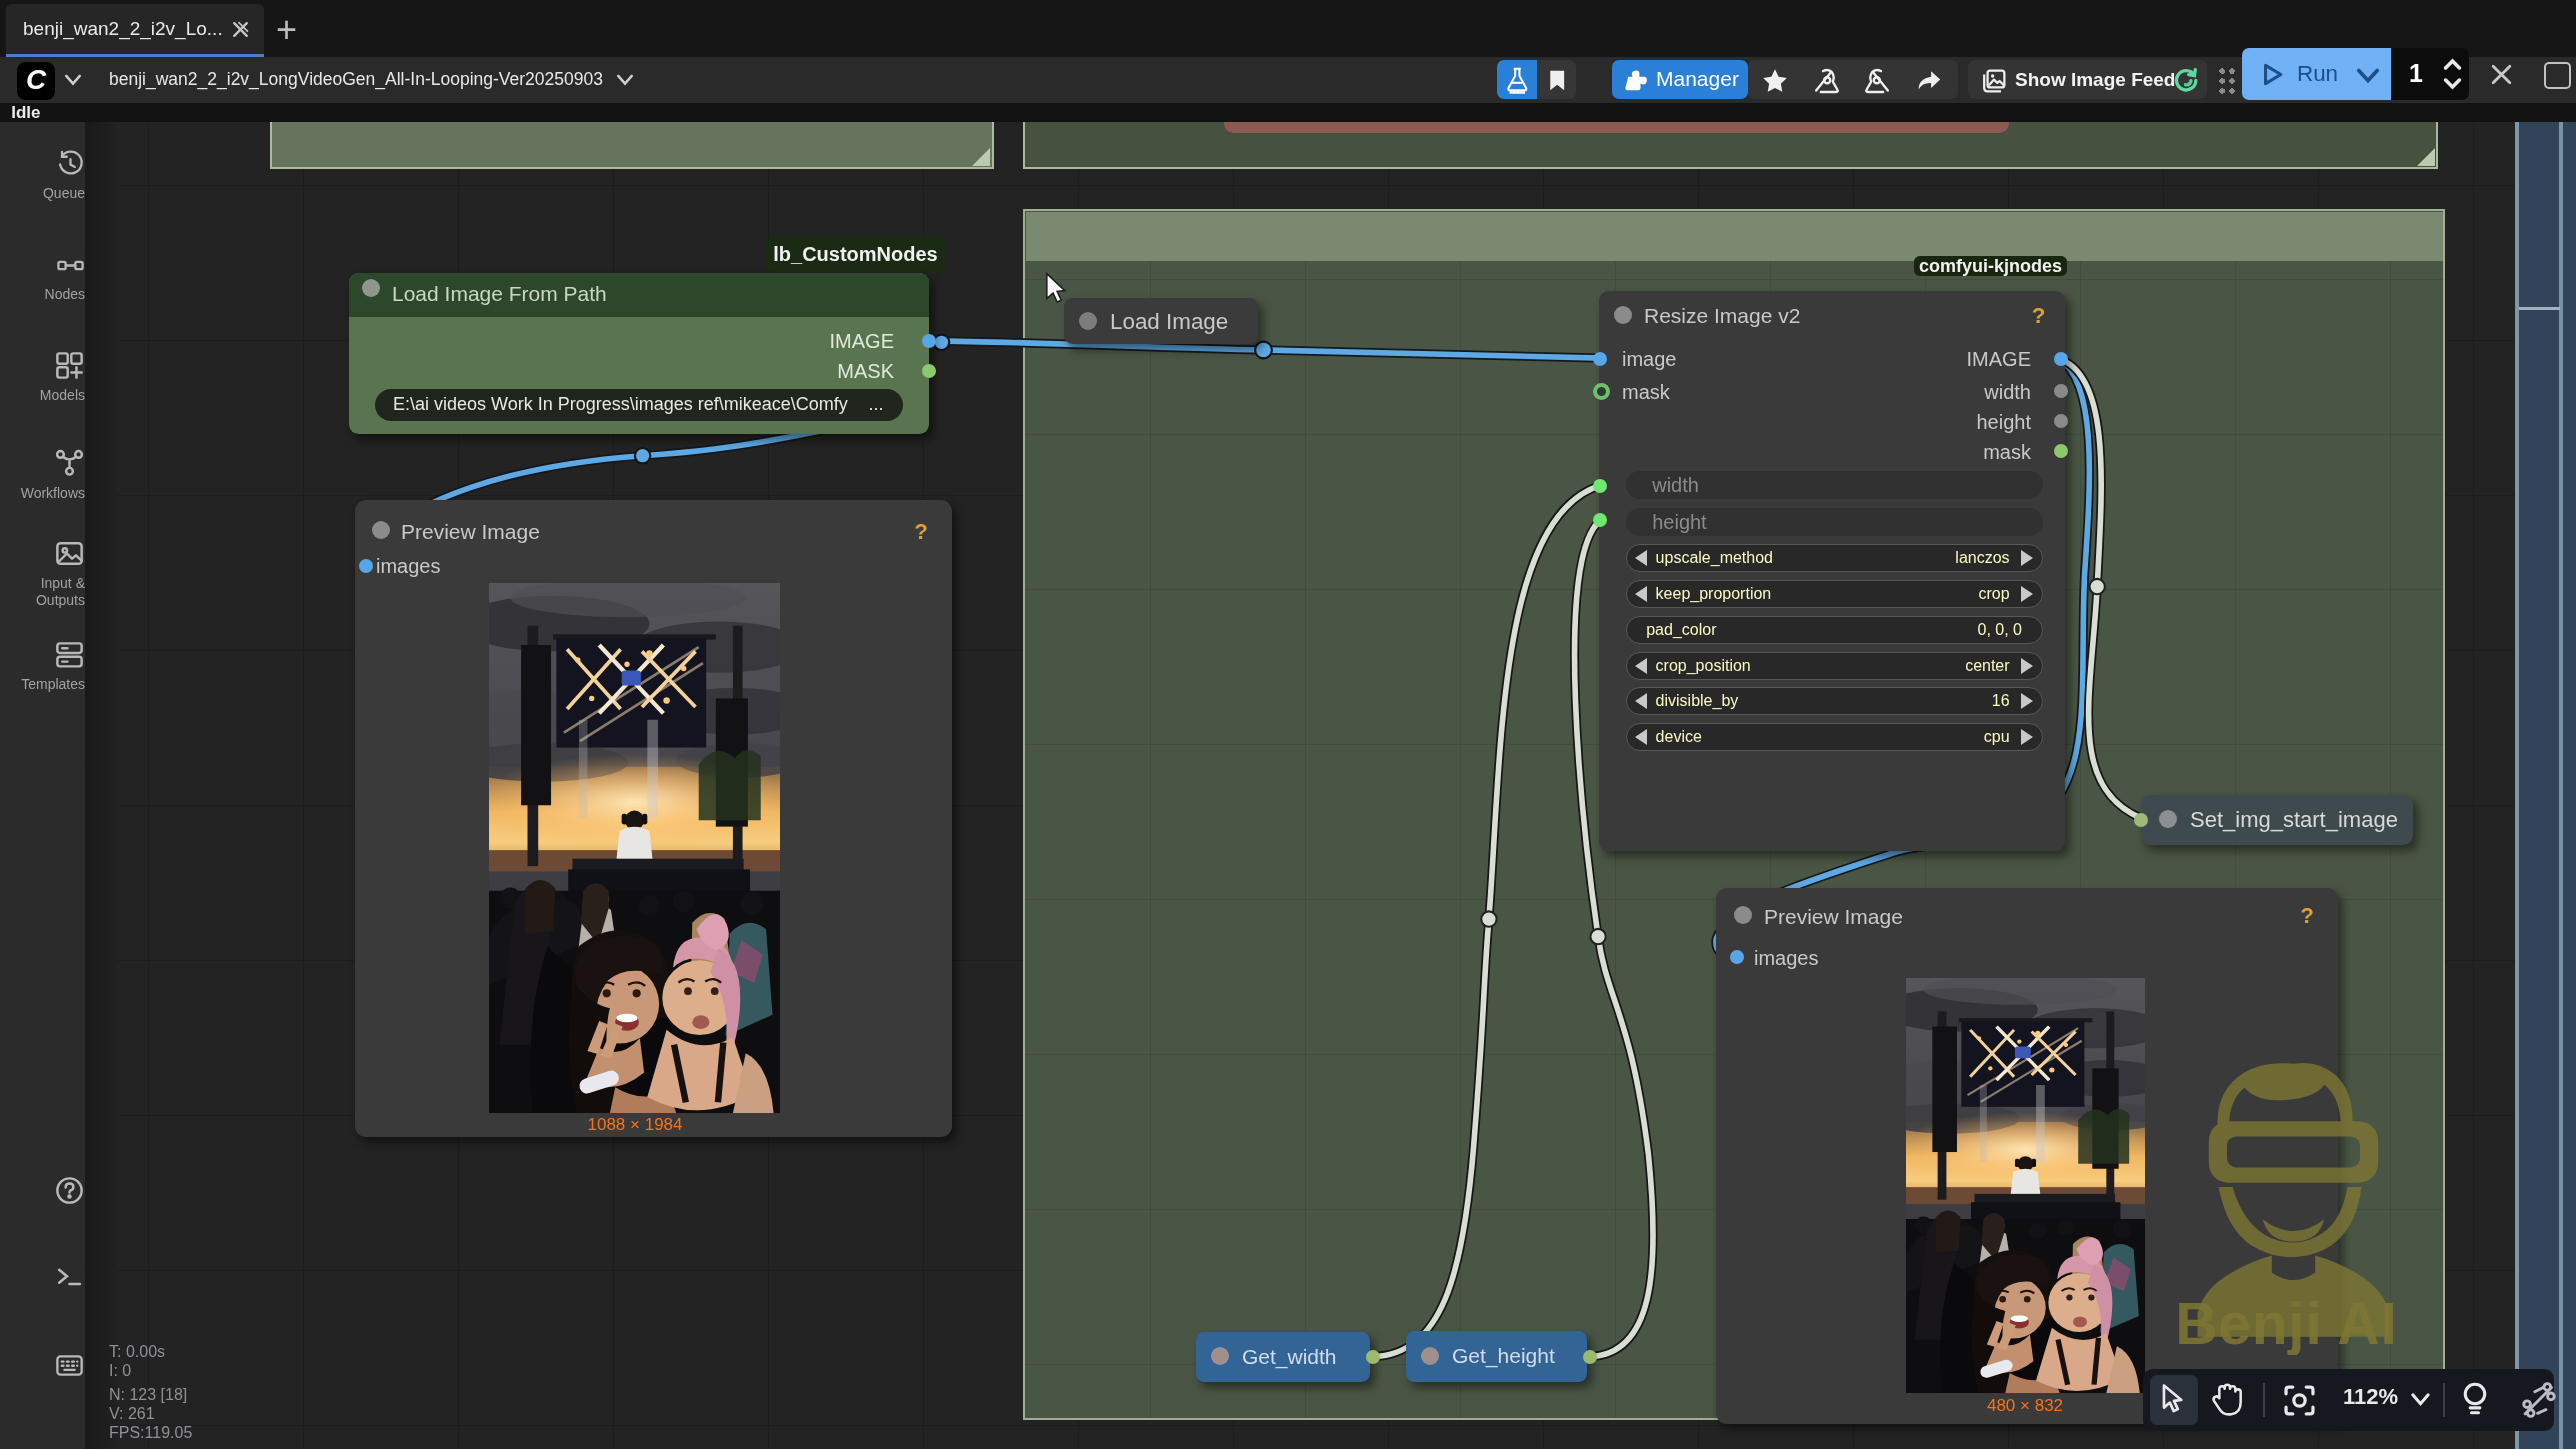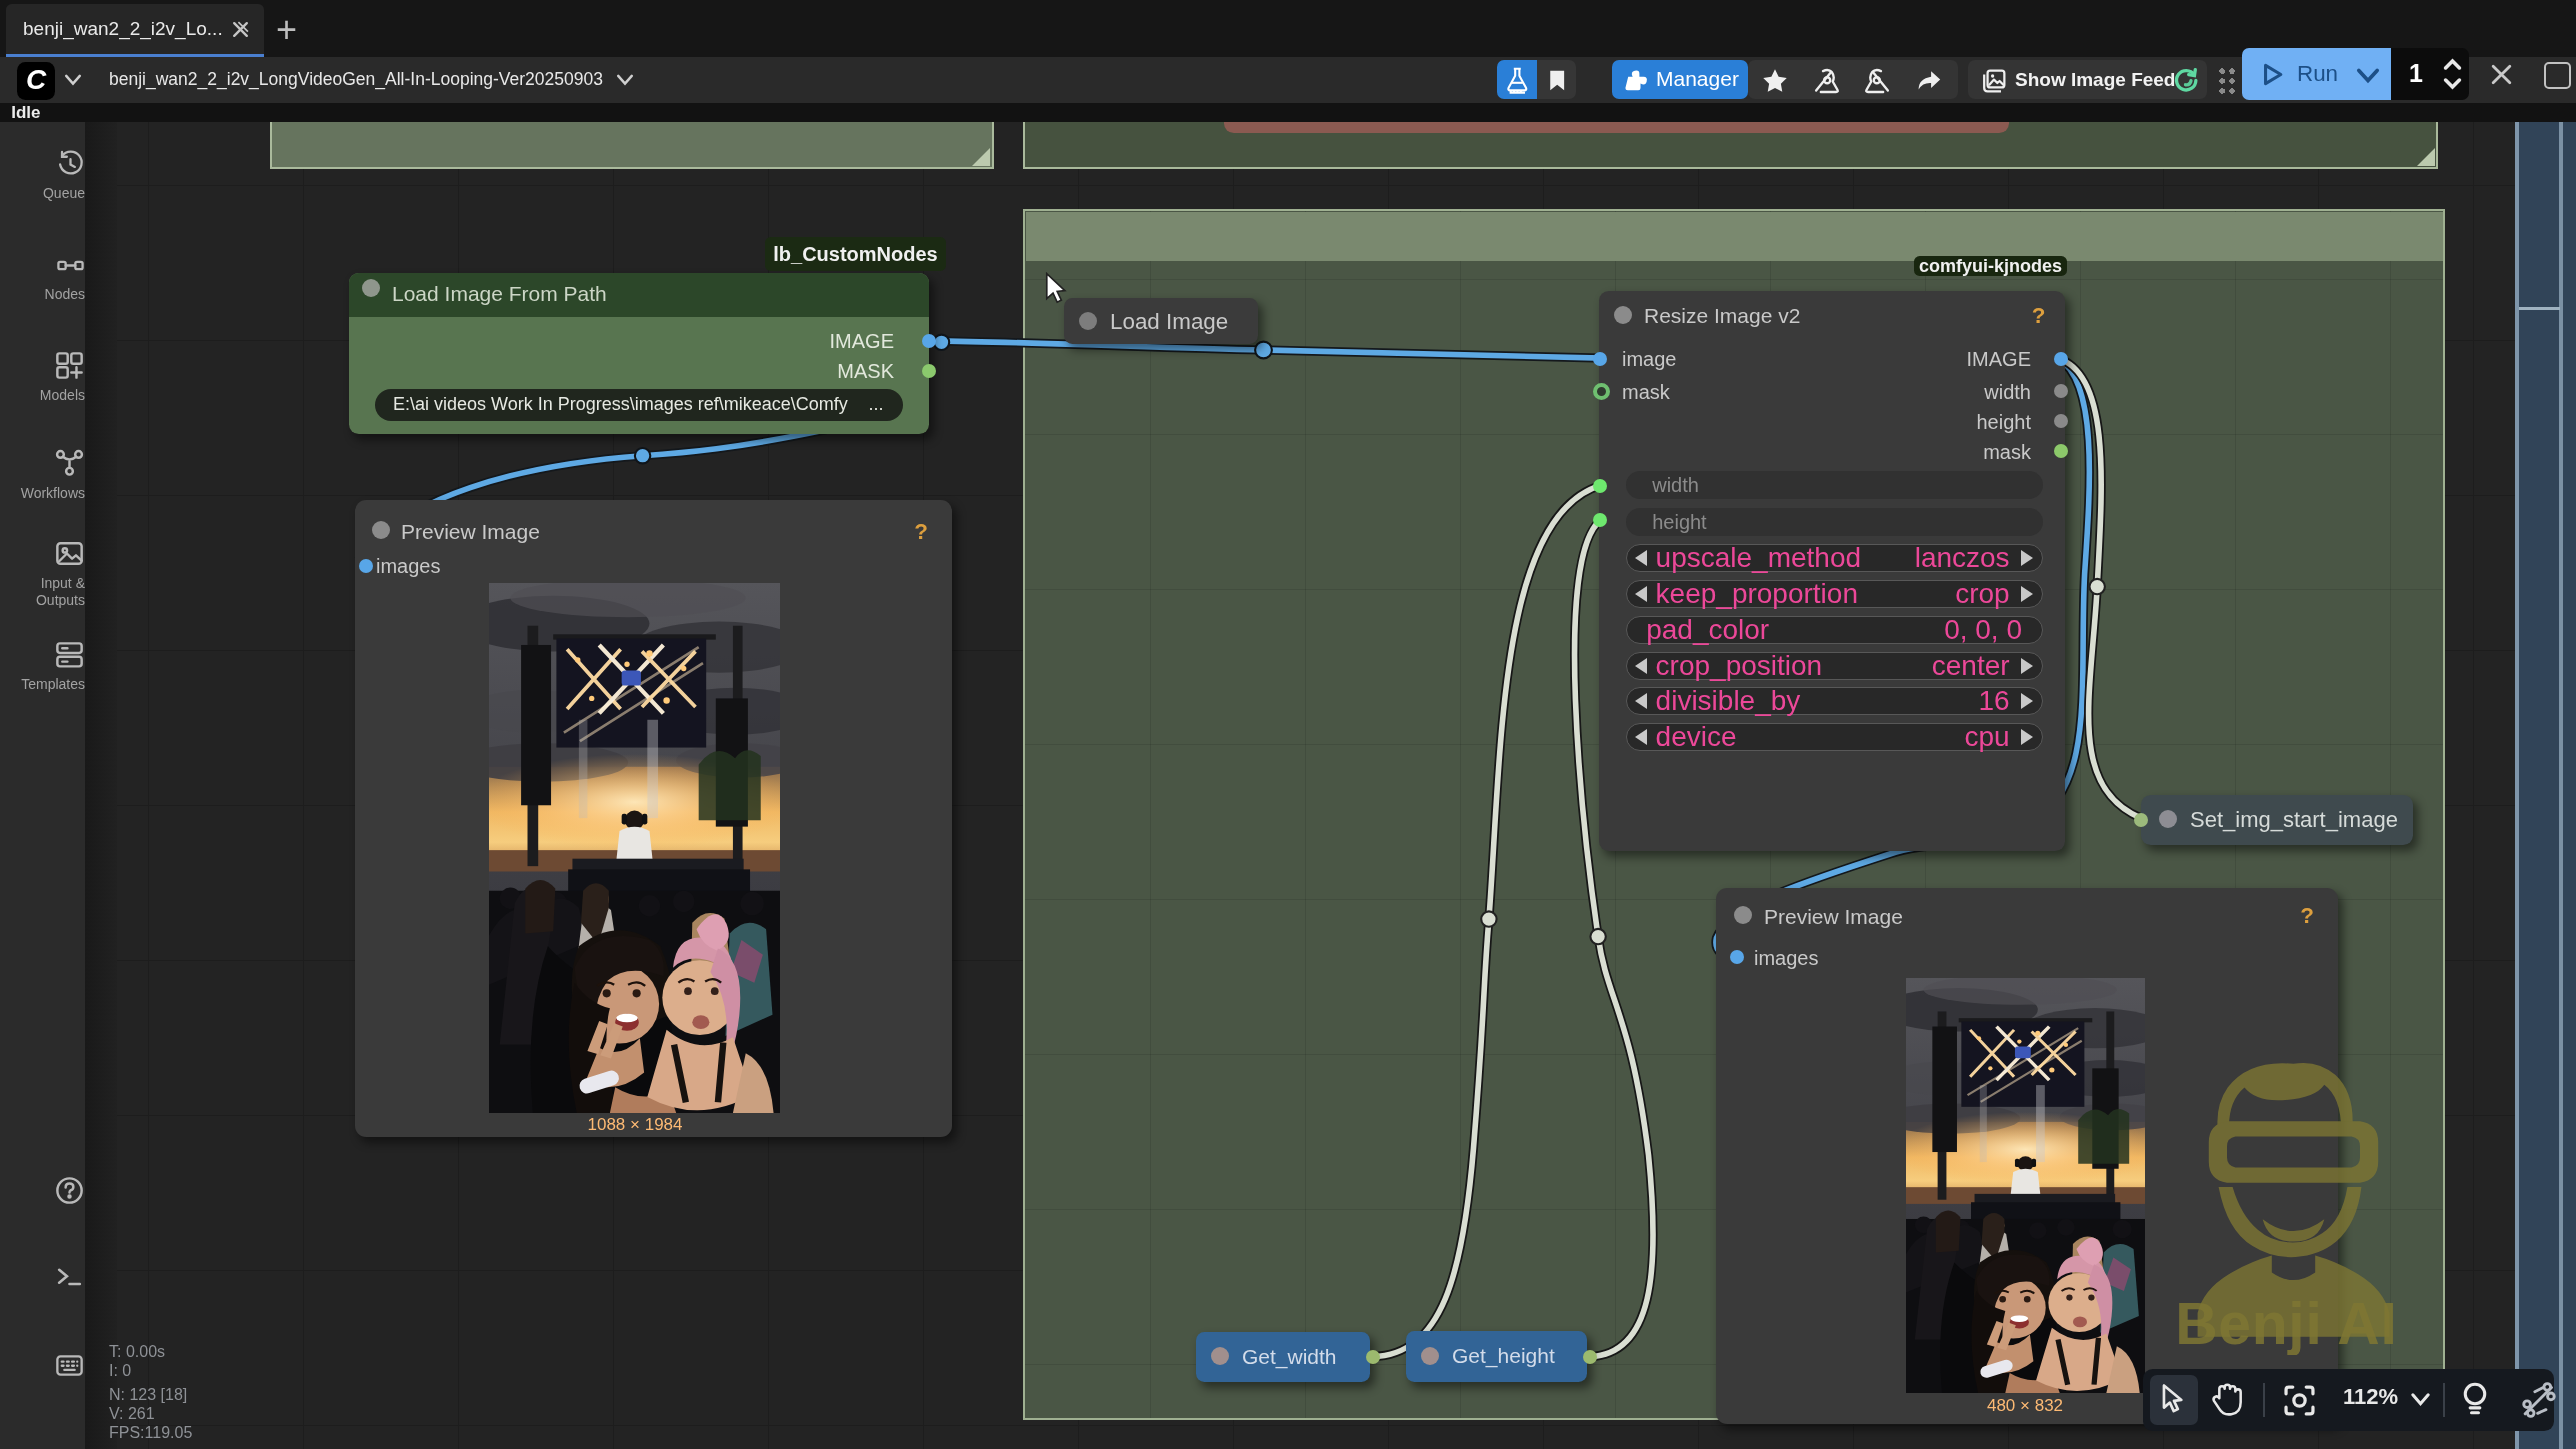--- a/index.html
+++ b/index.html
@@ -5,27 +5,27 @@
 html,body{width:2576px;height:1449px;overflow:hidden;background:#232323;font-family:"Liberation Sans",sans-serif}
 #page{position:absolute;left:0;top:0;width:2576px;height:1449px;overflow:hidden;background:#232323}
 .abs{position:absolute}
 .grid{background-image:linear-gradient(#1d1d1d 1.4px,transparent 1.4px),linear-gradient(90deg,#1d1d1d 1.4px,transparent 1.4px);background-size:155px 155px;background-position:63px 63px}
 .node{position:absolute;background:#3a3a3a;border-radius:11.2px;box-shadow:4.2px 5.6px 9.8px rgba(0,0,0,.45)}
 .ntitle{position:absolute;color:#c9c9c9;font-size:21px;white-space:nowrap}
 .ndot{position:absolute;width:18px;height:18px;border-radius:50%;background:#8b8b8b}
 .port{position:absolute;width:14px;height:14px;border-radius:50%}
 .plabel{position:absolute;color:#c9c9c9;font-size:20px;white-space:nowrap}
 .q{position:absolute;color:#dd9f3e;font-size:22.4px;font-weight:700}
-.combo{position:absolute;background:#282828;border:1.4px solid #585858;border-radius:14.7px;color:#ec4899;font-size:28px}
+.combo{position:absolute;background:#282828;border:1.4px solid #585858;border-radius:14.7px;color:#fef9c3;font-size:16px}
 .combo .l{position:absolute;left:29px;top:50%;transform:translateY(-50%);white-space:nowrap}
 .combo .v{position:absolute;right:32px;top:50%;transform:translateY(-50%);white-space:nowrap}
 .arw{position:absolute;top:50%;transform:translateY(-50%);width:0;height:0;border-top:8.4px solid transparent;border-bottom:8.4px solid transparent}
 .arl{left:8.4px;border-right:12px solid #c9c9c9}
 .arr{right:8.4px;border-left:12px solid #c9c9c9}
-.caption{position:absolute;color:#fdba74;font-size:17px;white-space:nowrap;transform:translateX(-50%)}
+.caption{position:absolute;color:#f97316;font-size:17px;white-space:nowrap;transform:translateX(-50%)}
 .badge{position:absolute;background:#1b2a13;border-radius:5.6px;color:#f0f0f0;font-weight:700;display:flex;align-items:center;justify-content:center;white-space:nowrap}
 .sideicon{position:absolute;left:0;width:85px;text-align:right;color:#b9b9b9}
 .sideicon .lbl{font-size:14px;color:#a2a2a2;margin-top:4.2px;line-height:17px}
 .statline{color:#8e9196;font-size:16px;line-height:19px;white-space:nowrap}
 </style></head>
 <body>
 <div id="page">
 
 <div class="abs grid" style="left:85px;top:122px;right:0;bottom:0"></div>
 

